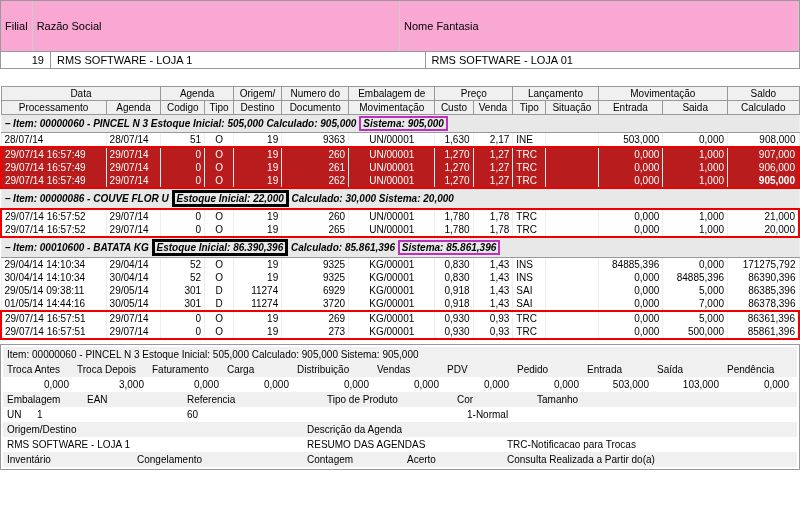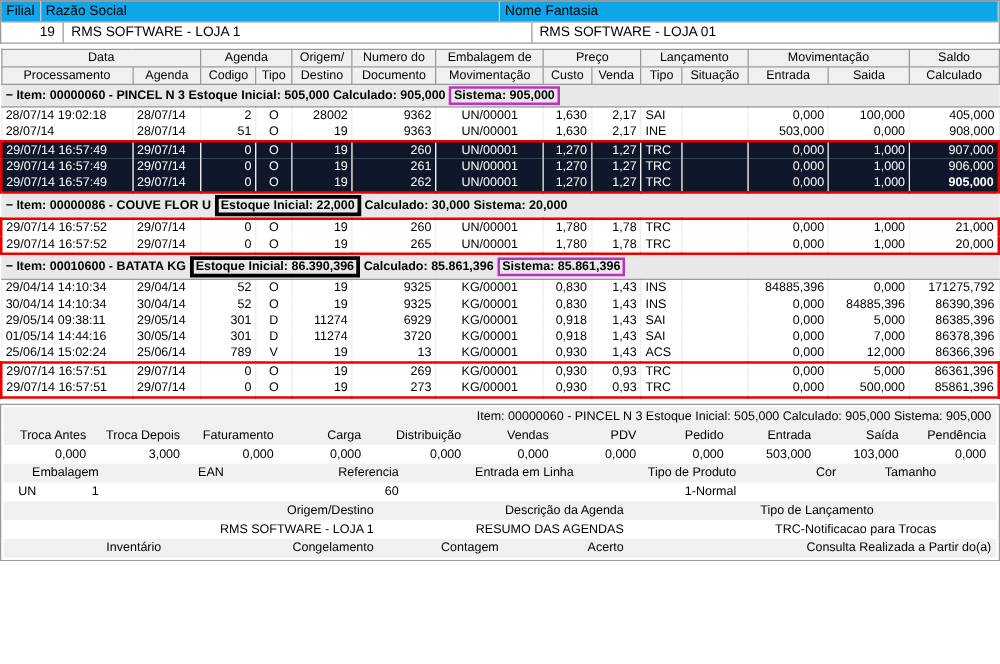--- a/index.html
+++ b/index.html
@@ -13,23 +13,23 @@
   }
   .top-section {
     display: flex;
     border: 1px solid #999;
   }
   .top-left, .top-right {
     flex: 1;
     display: flex;
   }
   .filial-label, .nome-label {
-    padding: 2px 4px;
+    padding: 19px 4px;
     border-right: 1px solid #ccc;
-    background: #0ea5e9;
+    background: #f9a8d4;
   }
   .filial-row {
     display: flex;
     border: 1px solid #999;
     border-top: none;
   }
   .filial-num {
     width: 50px;
     text-align: right;
     padding: 2px 6px;
@@ -40,21 +40,21 @@
     padding: 2px 6px;
     border-right: 1px solid #999;
   }
   .fantasia-name {
     flex: 1;
     padding: 2px 6px;
   }
   .main-table {
     width: 100%;
     border-collapse: collapse;
-    margin-top: 4px;
+    margin-top: 17px;
     padding-left: 28px;
   }
   .main-table th {
     background: #f0f0f0;
     border: 1px solid #999;
     padding: 1px 2px;
     font-weight: normal;
     font-size: 10px;
   }
   .main-table td {
@@ -68,21 +68,21 @@
   .main-table td.txt { text-align: left; }
   .main-table td.ctr { text-align: center; }
   .section-row td {
     background: #e8e8e8;
     font-weight: bold;
     text-align: left;
     border-top: 1px solid #999;
     border-bottom: 1px solid #999;
   }
   .blue-row td {
-    background: #0f172a;
+    background: #b91c1c;
     color: #fff;
   }
   .red-box {
     border: 2px solid #e00;
   }
   .purple-box {
     border: 2px solid #c030c0;
     padding: 0 2px;
   }
   .black-box {
@@ -94,27 +94,27 @@
     border: 1px solid #999;
     padding: 2px;
     font-size: 10px;
   }
   .bottom-row {
     display: flex;
     padding: 1px 0;
   }
   .bottom-cell {
     padding: 1px 4px;
-    text-align: right;
   }
   .bottom-header {
     background: #f0f0f0;
   }
   .segment {
     display: inline-block;
+    font-style: italic;
   }
 </style>
 </head>
 <body>
 
 <div class="top-section">
   <div class="top-left">
     <div class="filial-label">Filial</div>
     <div class="filial-label" style="flex:1">Razão Social</div>
   </div>
@@ -156,36 +156,20 @@
       <th>Entrada</th>
       <th>Saida</th>
       <th>Calculado</th>
     </tr>
   </thead>
   <tbody id="tbody">
       <tr class="section-row">
         <td colspan="14"><span class="segment">−  Item: 00000060 - PINCEL N 3  Estoque Inicial: 505,000  Calculado: 905,000</span> <span class="segment purple-box">Sistema: 905,000</span></td>
       </tr>
       <tr>
-        <td class="txt">28/07/14 19:02:18</td>
-        <td class="txt">28/07/14</td>
-        <td>2</td>
-        <td class="ctr">O</td>
-        <td>28002</td>
-        <td>9362</td>
-        <td class="ctr">UN/00001</td>
-        <td>1,630</td>
-        <td>2,17</td>
-        <td class="txt">SAI</td>
-        <td class="txt"></td>
-        <td>0,000</td>
-        <td>100,000</td>
-        <td>405,000</td>
-      </tr>
-      <tr>
         <td class="txt">28/07/14</td>
         <td class="txt">28/07/14</td>
         <td>51</td>
         <td class="ctr">O</td>
         <td>19</td>
         <td>9363</td>
         <td class="ctr">UN/00001</td>
         <td>1,630</td>
         <td>2,17</td>
         <td class="txt">INE</td>
@@ -340,36 +324,20 @@
         <td>11274</td>
         <td>3720</td>
         <td class="ctr">KG/00001</td>
         <td>0,918</td>
         <td>1,43</td>
         <td class="txt">SAI</td>
         <td class="txt"></td>
         <td>0,000</td>
         <td>7,000</td>
         <td>86378,396</td>
-      </tr>
-      <tr>
-        <td class="txt">25/06/14 15:02:24</td>
-        <td class="txt">25/06/14</td>
-        <td>789</td>
-        <td class="ctr">V</td>
-        <td>19</td>
-        <td>13</td>
-        <td class="ctr">KG/00001</td>
-        <td>0,930</td>
-        <td>1,43</td>
-        <td class="txt">ACS</td>
-        <td class="txt"></td>
-        <td>0,000</td>
-        <td>12,000</td>
-        <td>86366,396</td>
       </tr>
     </tbody>
     <tbody class="red-box">
       <tr>
         <td class="txt">29/07/14 16:57:51</td>
         <td class="txt">29/07/14</td>
         <td>0</td>
         <td class="ctr">O</td>
         <td>19</td>
         <td>269</td>
@@ -428,37 +396,35 @@
     <div class="bottom-cell" style="width:70px;text-align:right">0,000</div>
     <div class="bottom-cell" style="width:70px;text-align:right">0,000</div>
     <div class="bottom-cell" style="width:70px;text-align:right">503,000</div>
     <div class="bottom-cell" style="width:70px;text-align:right">103,000</div>
     <div class="bottom-cell" style="width:70px;text-align:right">0,000</div>
   </div>
   <div class="bottom-row bottom-header">
     <div class="bottom-cell" style="width:80px">Embalagem</div>
     <div class="bottom-cell" style="width:100px">EAN</div>
     <div class="bottom-cell" style="width:140px">Referencia</div>
-    <div class="bottom-cell" style="width:140px">Entrada em Linha</div>
     <div class="bottom-cell" style="width:130px">Tipo de Produto</div>
     <div class="bottom-cell" style="width:80px">Cor</div>
     <div class="bottom-cell" style="width:80px">Tamanho</div>
   </div>
   <div class="bottom-row">
     <div class="bottom-cell" style="width:30px">UN</div>
     <div class="bottom-cell" style="width:50px">1</div>
     <div class="bottom-cell" style="width:100px"></div>
     <div class="bottom-cell" style="width:140px">60</div>
     <div class="bottom-cell" style="width:140px"></div>
     <div class="bottom-cell" style="width:130px">1-Normal</div>
   </div>
   <div class="bottom-row bottom-header">
     <div class="bottom-cell" style="width:300px">Origem/Destino</div>
     <div class="bottom-cell" style="width:200px">Descrição da Agenda</div>
-    <div class="bottom-cell" style="width:200px">Tipo de Lançamento</div>
   </div>
   <div class="bottom-row">
     <div class="bottom-cell" style="width:300px">RMS SOFTWARE - LOJA 1</div>
     <div class="bottom-cell" style="width:200px">RESUMO DAS AGENDAS</div>
     <div class="bottom-cell" style="width:250px">TRC-Notificacao para Trocas</div>
   </div>
   <div class="bottom-row bottom-header">
     <div class="bottom-cell" style="width:130px">Inventário</div>
     <div class="bottom-cell" style="width:170px">Congelamento</div>
     <div class="bottom-cell" style="width:100px">Contagem</div>

